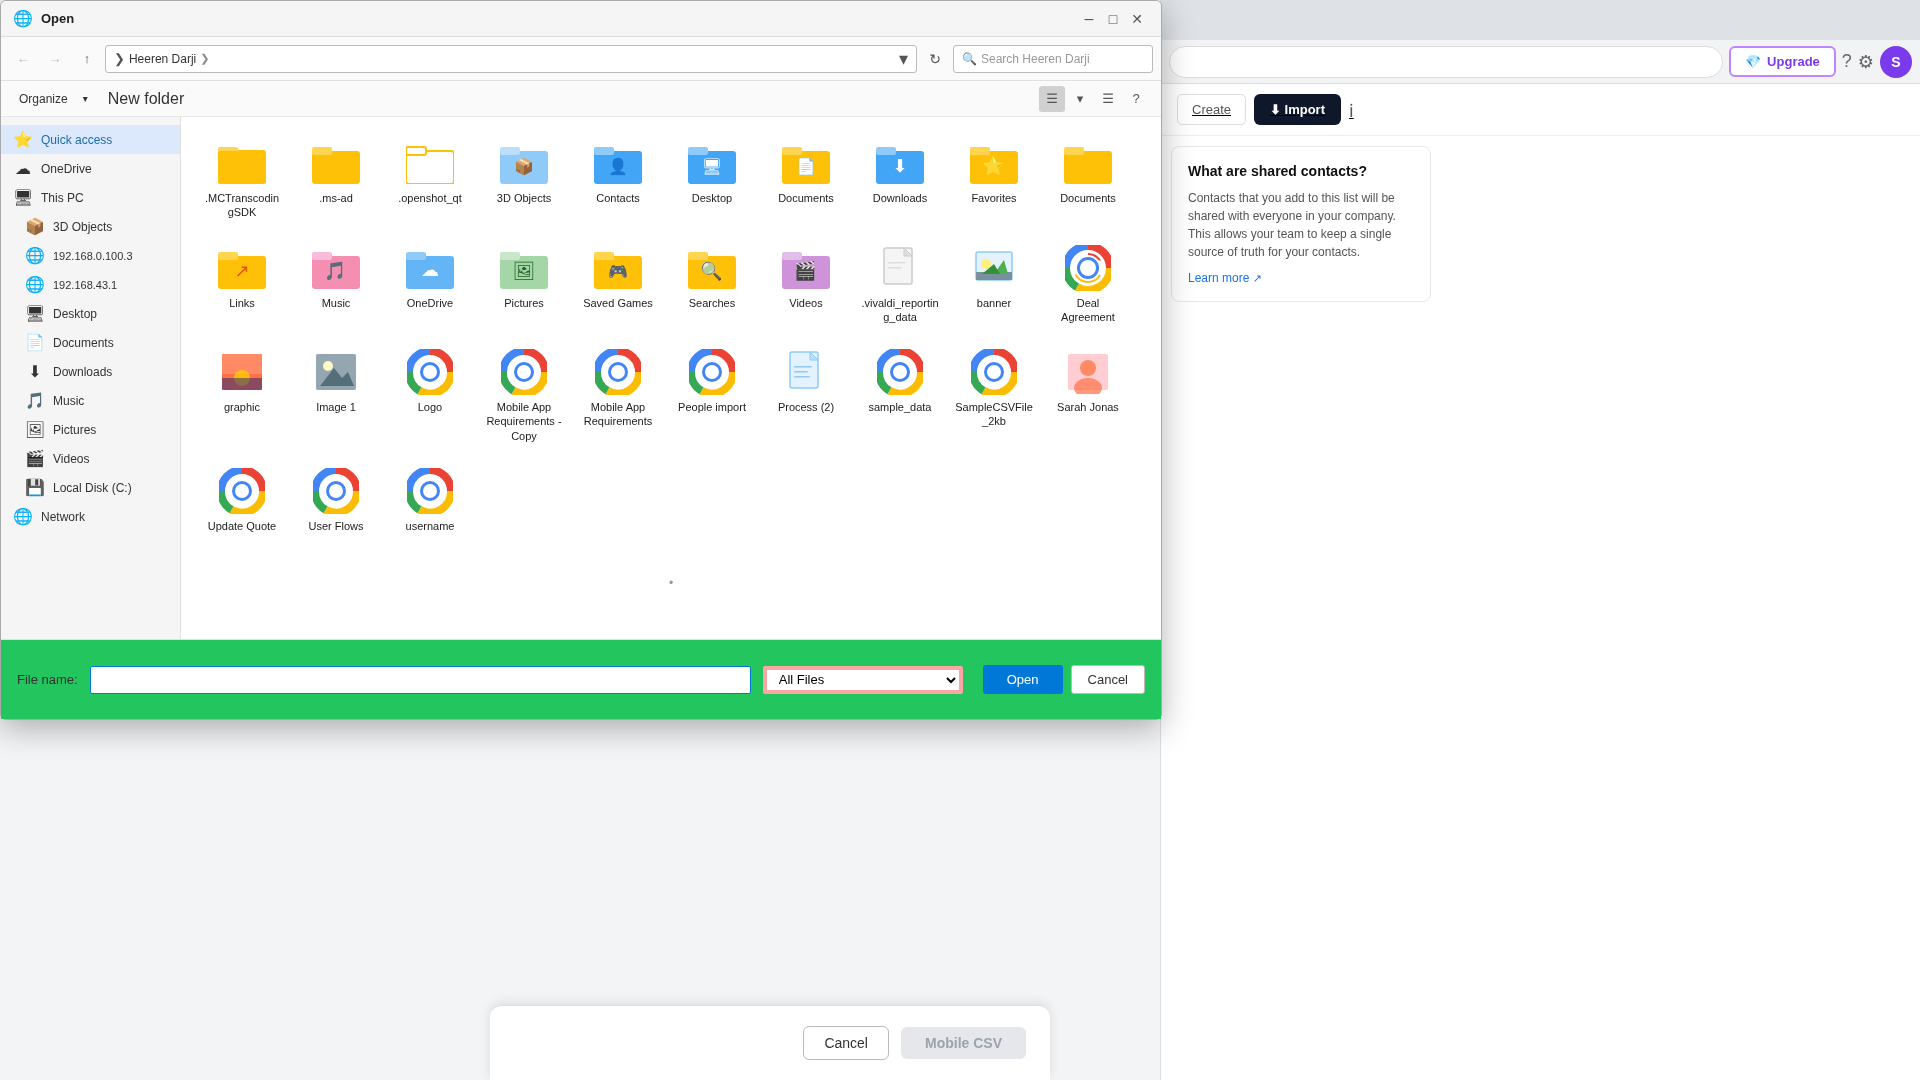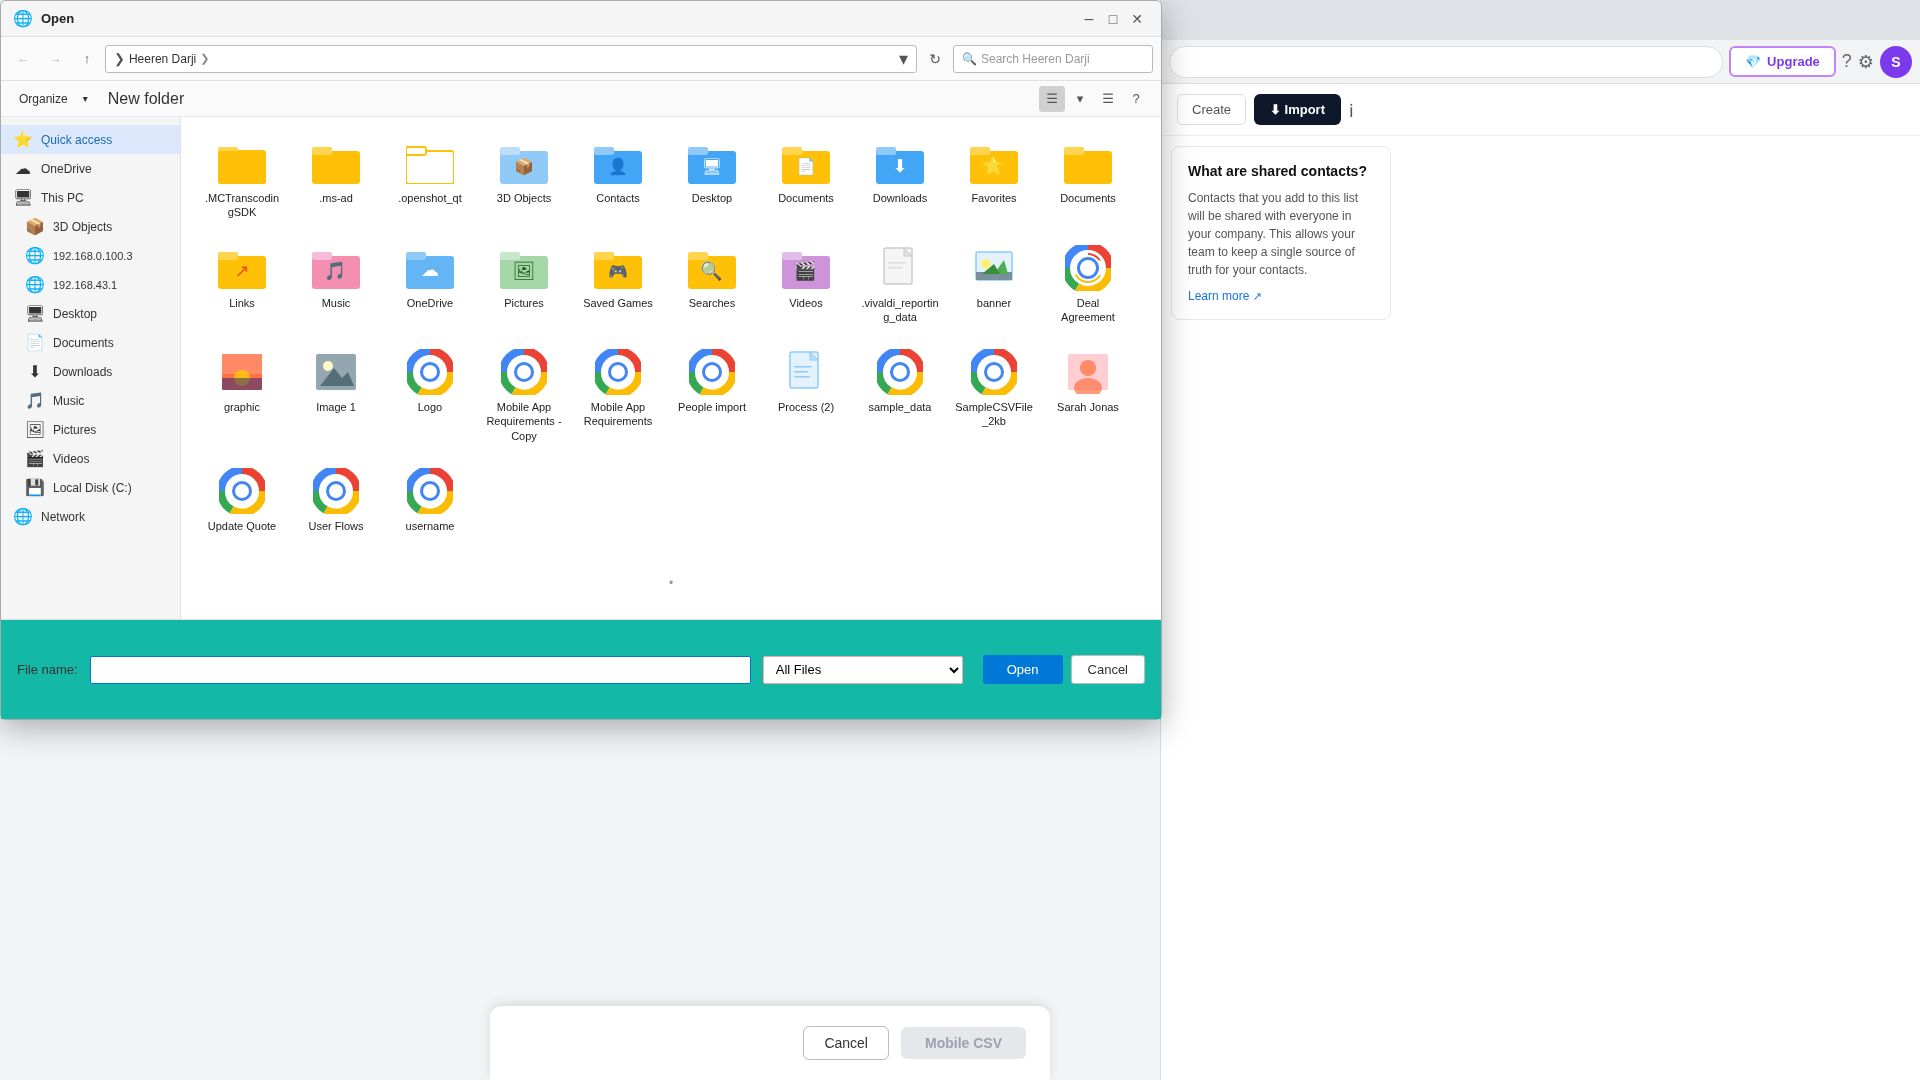--- a/index.html
+++ b/index.html
@@ -84,21 +84,21 @@
       font-size: 13px;
       font-weight: 600;
       cursor: pointer;
     }
 
     .what-shared {
       background: #fff;
       border: 1px solid #e5e7eb;
       border-radius: 8px;
       padding: 16px;
-      width: 220px;
+      width: 260px;
       margin: 10px;
     }
 
     
     .file-dialog {
       position: absolute;
       top: 0;
       left: 0;
       width: 1162px;
       height: 720px;
@@ -326,22 +326,22 @@
       font-size: 11px;
       text-align: center;
       color: #222;
       line-height: 1.3;
       word-break: break-word;
       max-width: 86px;
     }
 
     
     .dialog-footer {
-      height: 100px;
-      background: #14b8a6;
+      height: 80px;
+      background: #22c55e;
       border-top: 1px solid #e0e0e0;
       display: flex;
       align-items: center;
       padding: 0 16px;
       gap: 12px;
     }
 
     .filename-label {
       font-size: 13px;
       color: #333;
@@ -354,21 +354,21 @@
       border: 1px solid #0078d7;
       border-radius: 2px;
       padding: 0 8px;
       font-size: 13px;
       outline: none;
     }
 
     .filetype-select {
       width: 200px;
       height: 28px;
-      border: 1px solid #fca5a5;
+      border: 4px solid #fca5a5;
       border-radius: 2px;
       padding: 0 8px;
       font-size: 13px;
       background: #fff;
     }
 
     .dialog-footer-btns {
       display: flex;
       gap: 8px;
       margin-left: 8px;
@@ -455,21 +455,21 @@
       <div class="browser-address-bar">
       </div>
       <button class="upgrade-btn">
         <span>💎</span>
         <span>Upgrade</span>
       </button>
       <button style="background:transparent;border:none;font-size:18px;cursor:pointer;color:#666;">?</button>
       <button style="background:transparent;border:none;font-size:18px;cursor:pointer;color:#666;">⚙</button>
       <button style="background:#7c3aed;border:none;color:#fff;width:32px;height:32px;border-radius:50%;font-size:14px;cursor:pointer;font-weight:600;">S</button>
     </div>
-    <div style="display:flex;align-items:center;padding:10px 16px;border-bottom:1px solid #eee;gap:8px;">
+    <div style="display:flex;align-items:center;padding:10px 16px;border-bottom:1px solid #eee;gap:8px;text-decoration:underline;">
       <button style="padding:7px 14px;border:1px solid #ddd;background:#fff;border-radius:5px;font-size:13px;cursor:pointer;color:#555;">Create</button>
       <button class="import-btn">
         <span>⬇ </span>
         <span>Import</span>
       </button>
       <button style="background:transparent;border:none;font-size:18px;cursor:pointer;color:#555;">ℹ</button>
     </div>
     <div class="what-shared">
       <div style="font-size:14px;font-weight:600;color:#111;margin-bottom:10px;">What are shared contacts?</div>
       <div style="font-size:12px;color:#555;line-height:1.5;">Contacts that you add to this list will be shared with everyone in your company. This allows your team to keep a single source of truth for your contacts.</div>

